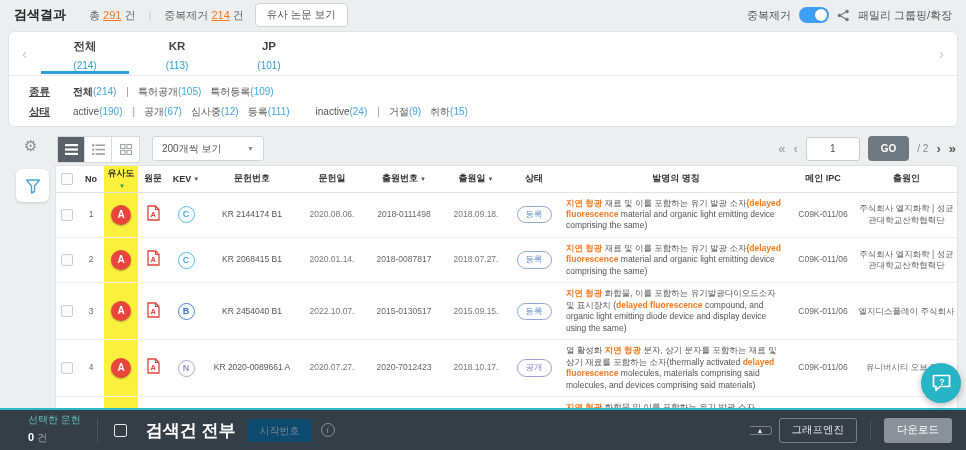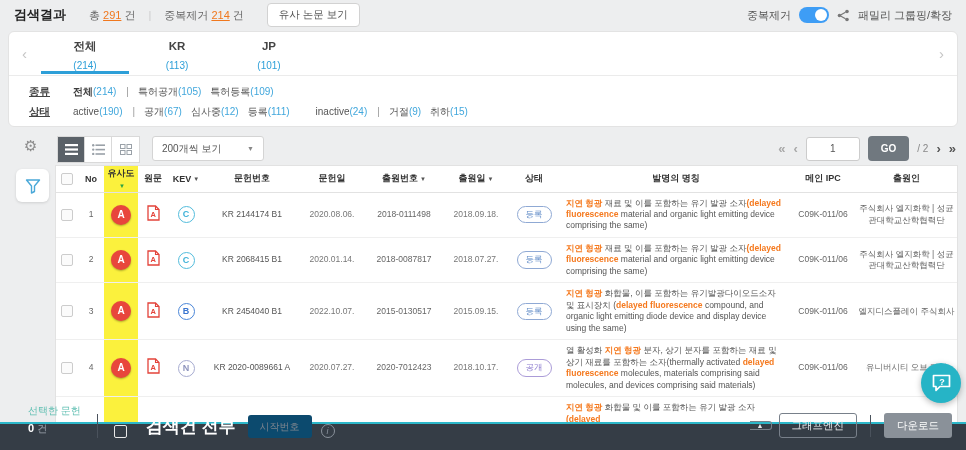--- a/index.html
+++ b/index.html
@@ -6,21 +6,21 @@
   html,body { width:966px; height:450px; overflow:hidden; }
   body { background:#edeeef; font-family:"Liberation Sans","DejaVu Sans",sans-serif; }
   .page { position:relative; width:966px; height:450px; }
 
   
   .topbar { position:absolute; top:0; left:0; right:0; height:30px; display:flex; align-items:center; padding:0 14px; gap:9px; }
   .tb-title { font-size:13px; font-weight:bold; color:#222; margin-right:14px; }
   .tb-text { font-size:11px; color:#666; }
   .num { color:#f0781e; font-weight:normal; text-decoration:underline; font-size:11px; cursor:pointer; }
   .vdiv { color:#ccc; font-size:11px; margin:0 4px; }
-  .btn-similar { background:#fff; border:1px solid #d2d2d2; border-radius:4px; padding:4px 11px; font-size:10.5px; color:#555; margin-left:14px; cursor:pointer; }
+  .btn-similar { background:#fff; border:1px solid #d2d2d2; border-radius:4px; padding:4px 11px; font-size:10.5px; color:#555; margin-left:2px; cursor:pointer; }
   .tb-right { margin-left:auto; display:flex; align-items:center; gap:8px; font-size:11px; color:#555; }
   .toggle { width:30px; height:16px; border-radius:9px; background:#3e9df5; position:relative; cursor:pointer; }
   .toggle .knob { position:absolute; right:2px; top:2px; width:12px; height:12px; border-radius:50%; background:#fff; }
 
   
   .filter-card { position:absolute; top:31px; left:8px; right:8px; height:96px; background:#fff; border:1px solid #e3e3e3; border-radius:6px; }
   .tabs-row { position:relative; height:44px; border-bottom:1px solid #ebebeb; }
   .tabs { display:flex; margin-left:30px; }
   .tab { width:92px; text-align:center; padding-top:7px; position:relative; cursor:pointer; }
   .tab .t-label { font-size:11.5px; font-weight:bold; color:#444; display:block; line-height:1.35; }
@@ -71,21 +71,21 @@
   .kev-C { border-color:#52bcdc; color:#3fb2d8; }
   .kev-B { border-color:#4a86d8; color:#3a76d0; }
   .kev-N { border-color:#a6abd0; color:#8f95bd; }
   .badge { display:inline-block; border:1px solid #8fa9d4; color:#5b87c5; border-radius:9px; padding:2px 8px; font-size:8.5px; background:#fff; white-space:nowrap; }
   .badge.pub { border-color:#ab9cd8; color:#8a7ace; }
   .cbx { display:inline-block; width:12px; height:12px; border:1px solid #ccc; border-radius:2px; background:#fbfbfb; cursor:pointer; vertical-align:middle; }
   .doc-no { color:#555; white-space:nowrap; }
   .date-txt { color:#777; white-space:nowrap; }
 
   
-  .bottombar { position:absolute; left:0; right:0; bottom:0; height:28px; background:#353d46; border-top:2px solid #2cb7c9; display:flex; align-items:flex-end; padding:12px 14px; z-index:5; }
+  .bottombar { position:absolute; left:0; right:0; bottom:0; height:42px; background:#353d46; border-top:2px solid #2cb7c9; display:flex; align-items:center; padding:4px 14px; z-index:5; }
   .bb-sel { line-height:1.3; margin-left:14px; }
   .bb-sel-label { color:#5fbfb2; font-size:10px; display:block; }
   .bb-sel-count { color:#fff; font-weight:bold; font-size:11px;margin-top:28px; }
   .bb-sel-suffix { color:#9aa2ab; font-size:10px; font-weight:normal; }
   .bb-div { width:1px; height:24px; background:#4a525c; margin:0 16px; }
   .cbx-dark { display:inline-block; width:13px; height:13px; border:1px solid #e8e8e8; border-radius:2px; background:transparent; cursor:pointer; }
   .bb-check-label { color:#fff; font-size:17px; font-weight:bold; margin-left:19px; }
   .bb-start-input { width:64px; height:23px; background:#0c4a6e; border:none; border-radius:3px; color:#8a929c; font-size:10px; text-align:center; margin-left:12px; }
   .bb-start-input::placeholder { color:#7c848e; }
   .bb-info { width:14px; height:14px; border:1px solid #8a929c; border-radius:50%; font-size:9px; display:flex; align-items:center; justify-content:center; color:#8a929c; margin-left:9px; font-style:italic; }

